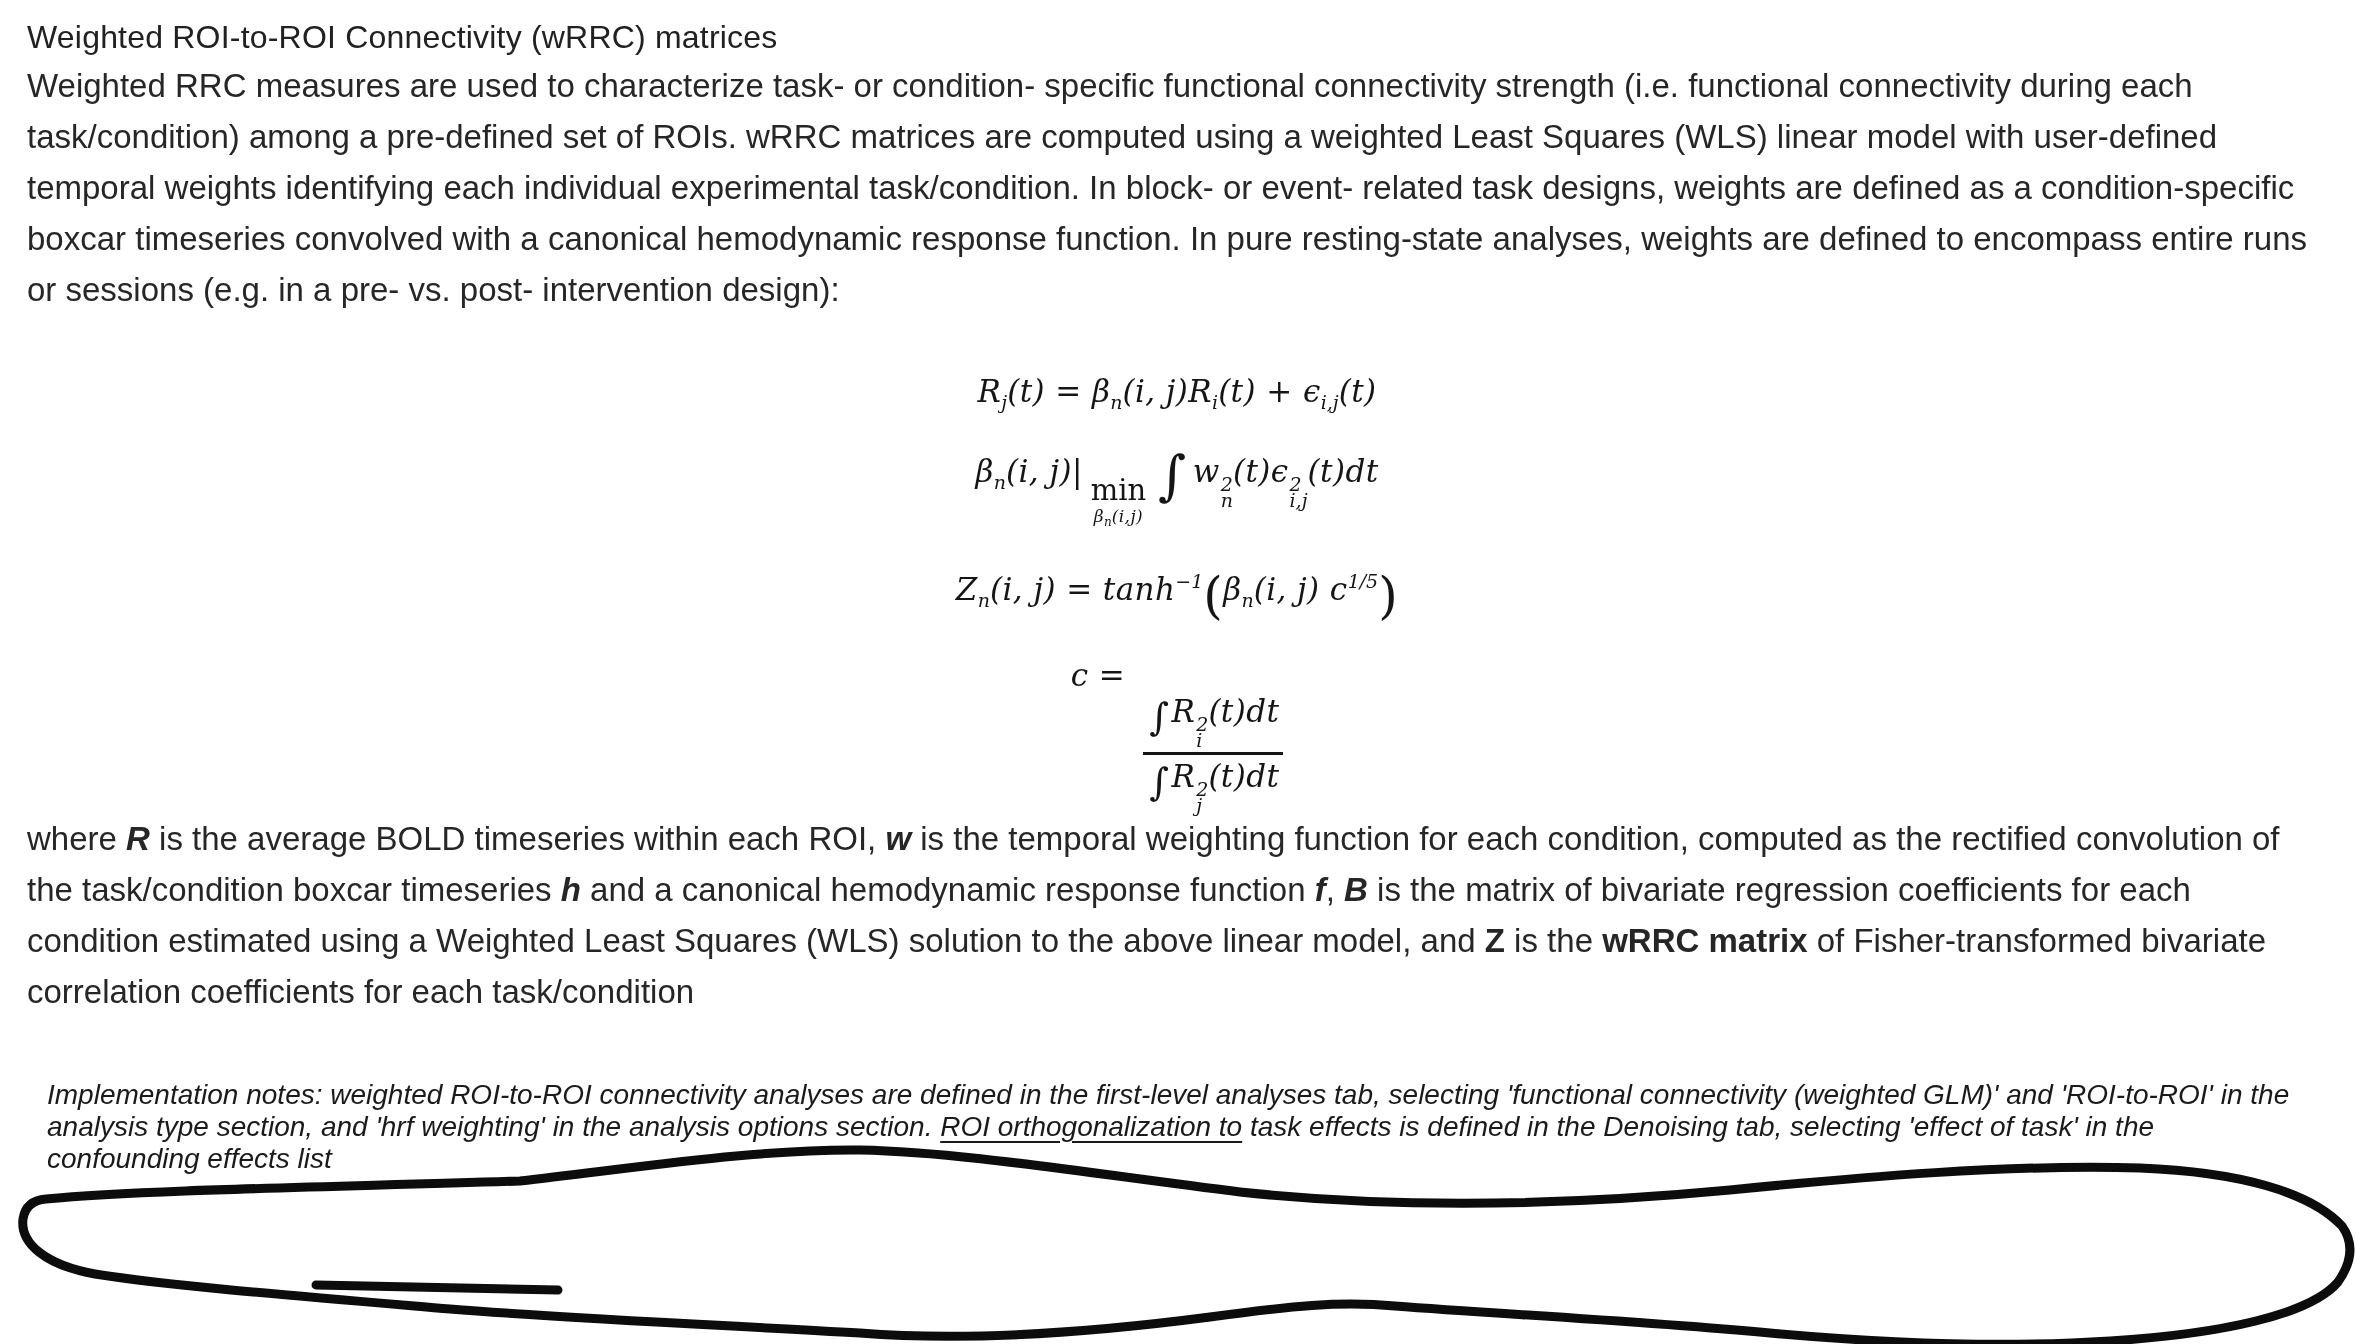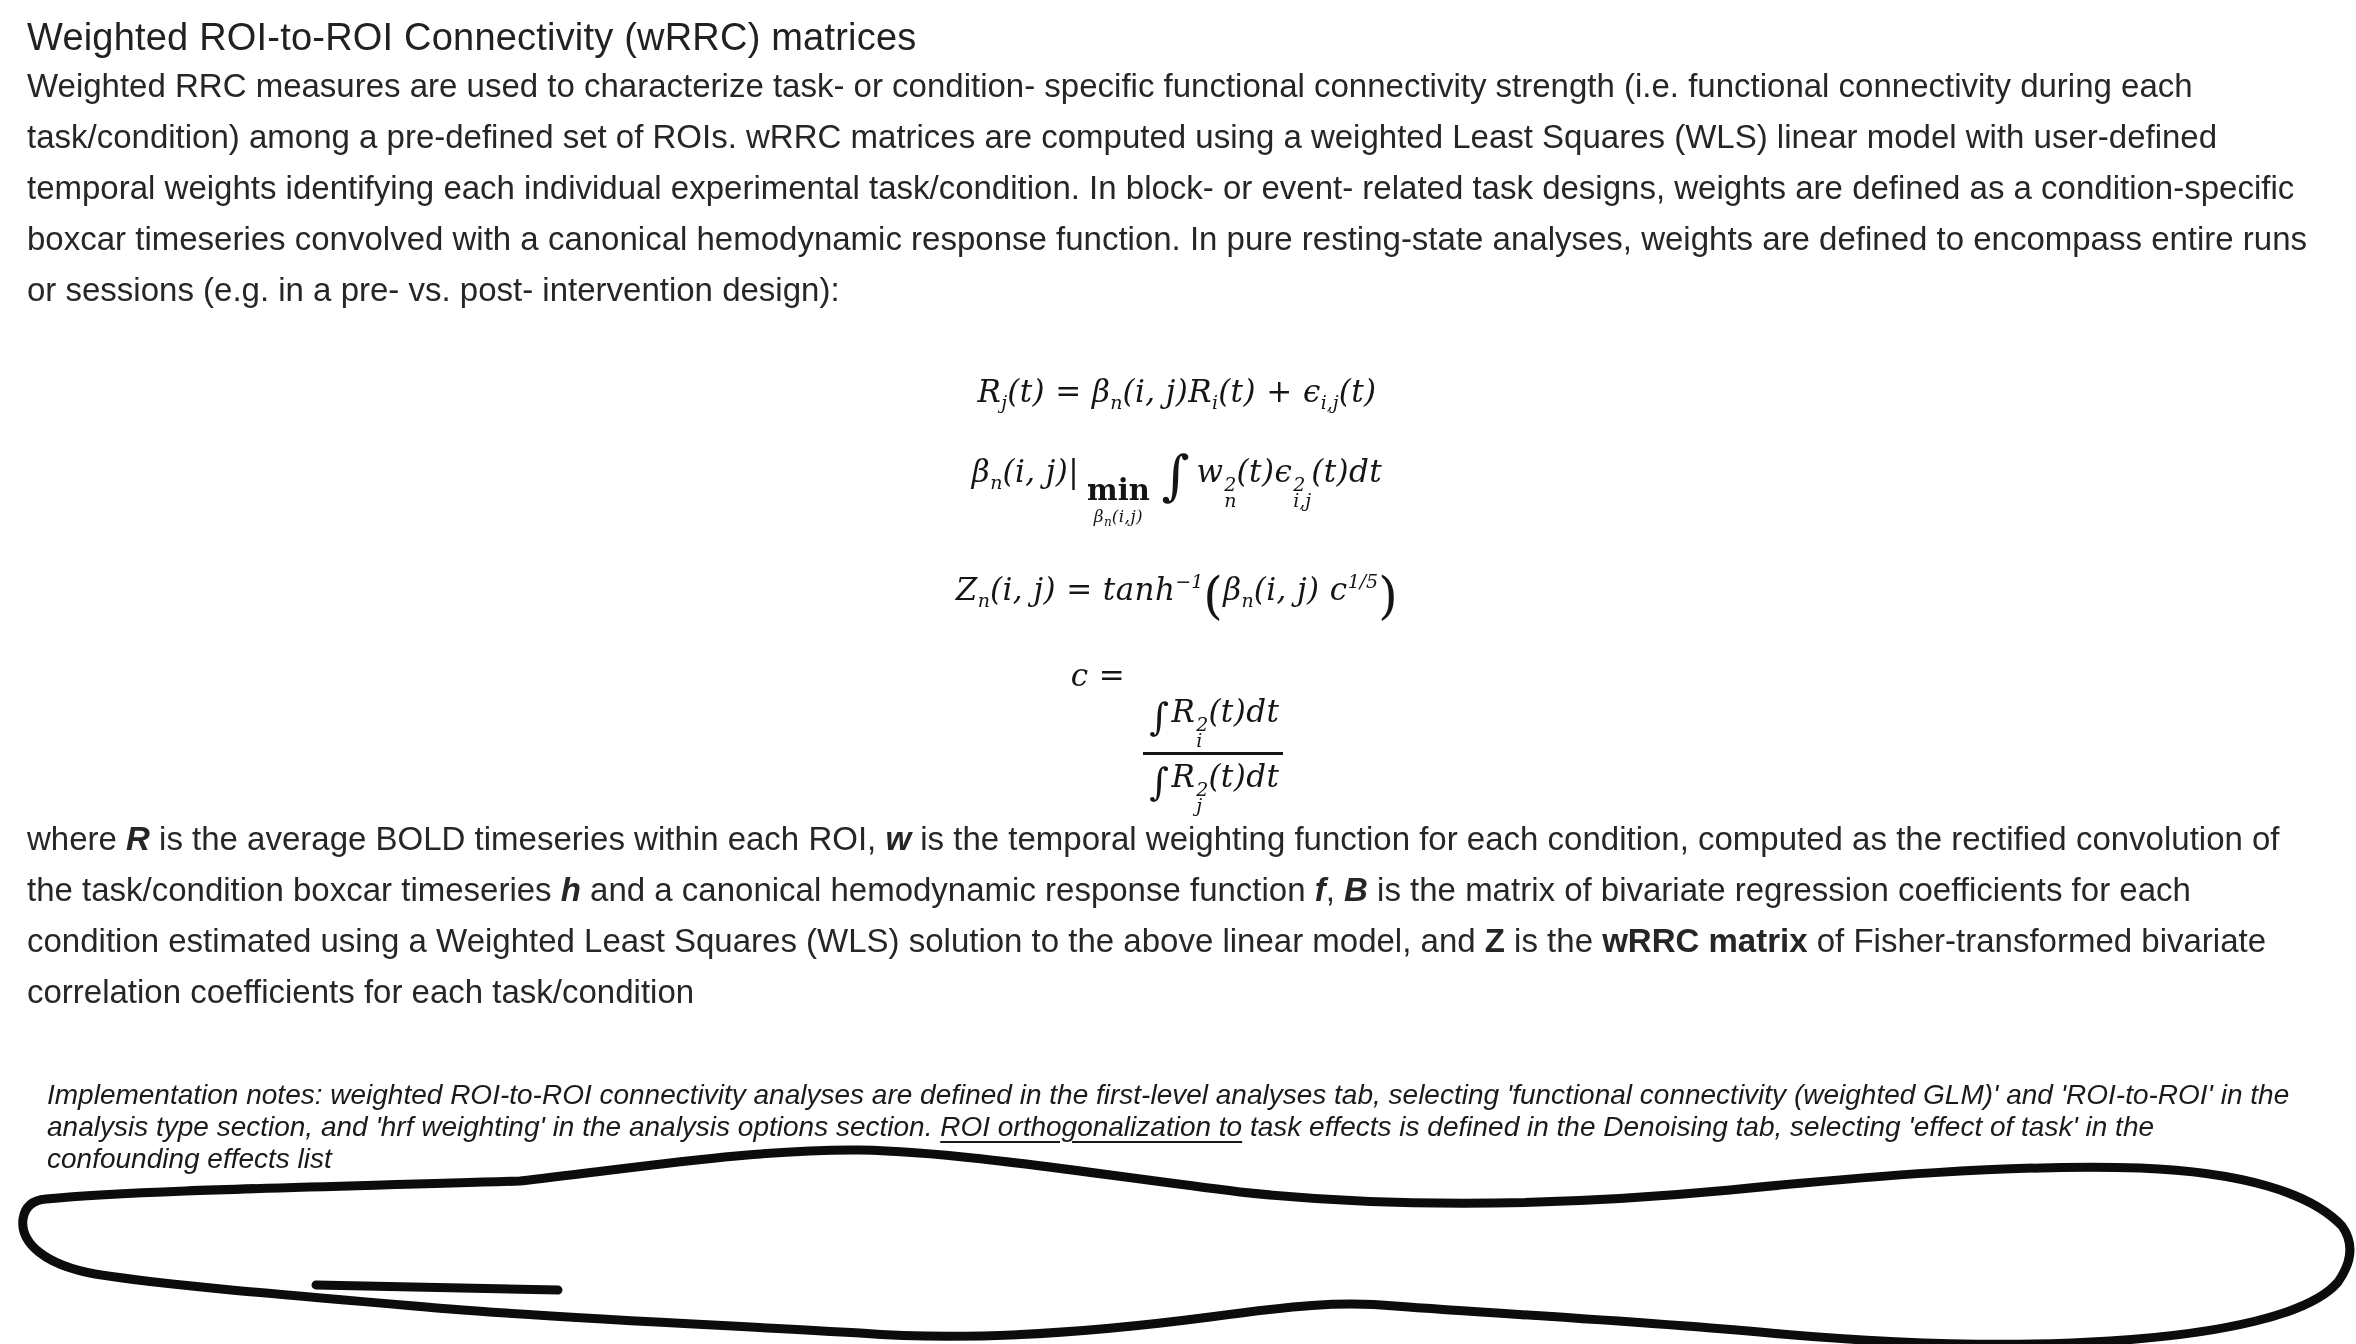--- a/index.html
+++ b/index.html
@@ -11,21 +11,21 @@
     overflow:hidden;
     position:relative;
   }
   .content{
     position:relative;
     padding:14px 29px 0 27px;
     width:2300px;
   }
   h1.title{
     margin:0;
-    font-size:38px;
+    font-size:32px;
     font-weight:500;
     color:#212121;
     letter-spacing:0.2px;
     line-height:46px;
   }
   p.body-par{
     margin:0;
     font-size:33px;
     line-height:51px;
     color:#262626;
@@ -78,21 +78,21 @@
     font-size:19px;line-height:16px;vertical-align:-9px;margin-left:1px;letter-spacing:0;
   }
   .fm-int{
     font-size:54px;font-style:normal;line-height:1;
     vertical-align:-12px;margin:0 6px 0 8px;
   }
   .fm-lim{
     display:inline-flex;flex-direction:column;align-items:center;
     vertical-align:-18px;margin:0 4px 0 8px;line-height:1;
   }
-  .fm-lim .top{font-style:normal;font-weight:700;font-size:29px;letter-spacing:0;}
+  .fm-lim .top{font-style:normal;font-weight:400;font-size:29px;letter-spacing:0;}
   .fm-lim .bot{font-size:17px;margin-top:3px;}
   .fm-lim .bot .fm-sb{font-size:12px;vertical-align:-4px;}
   .fm-big{font-size:50px;font-style:normal;line-height:1;vertical-align:-13px;font-weight:400;}
   .fm-frac{
     display:inline-flex;flex-direction:column;align-items:center;
     vertical-align:-36px;margin-left:8px;line-height:1.15;
   }
   .fm-frac .num,.fm-frac .den{display:block;padding:0 4px;}
   .fm-frac .num{border-bottom:3px solid #151515;padding-bottom:4px;}
   .fm-frac .den{padding-top:4px;}

